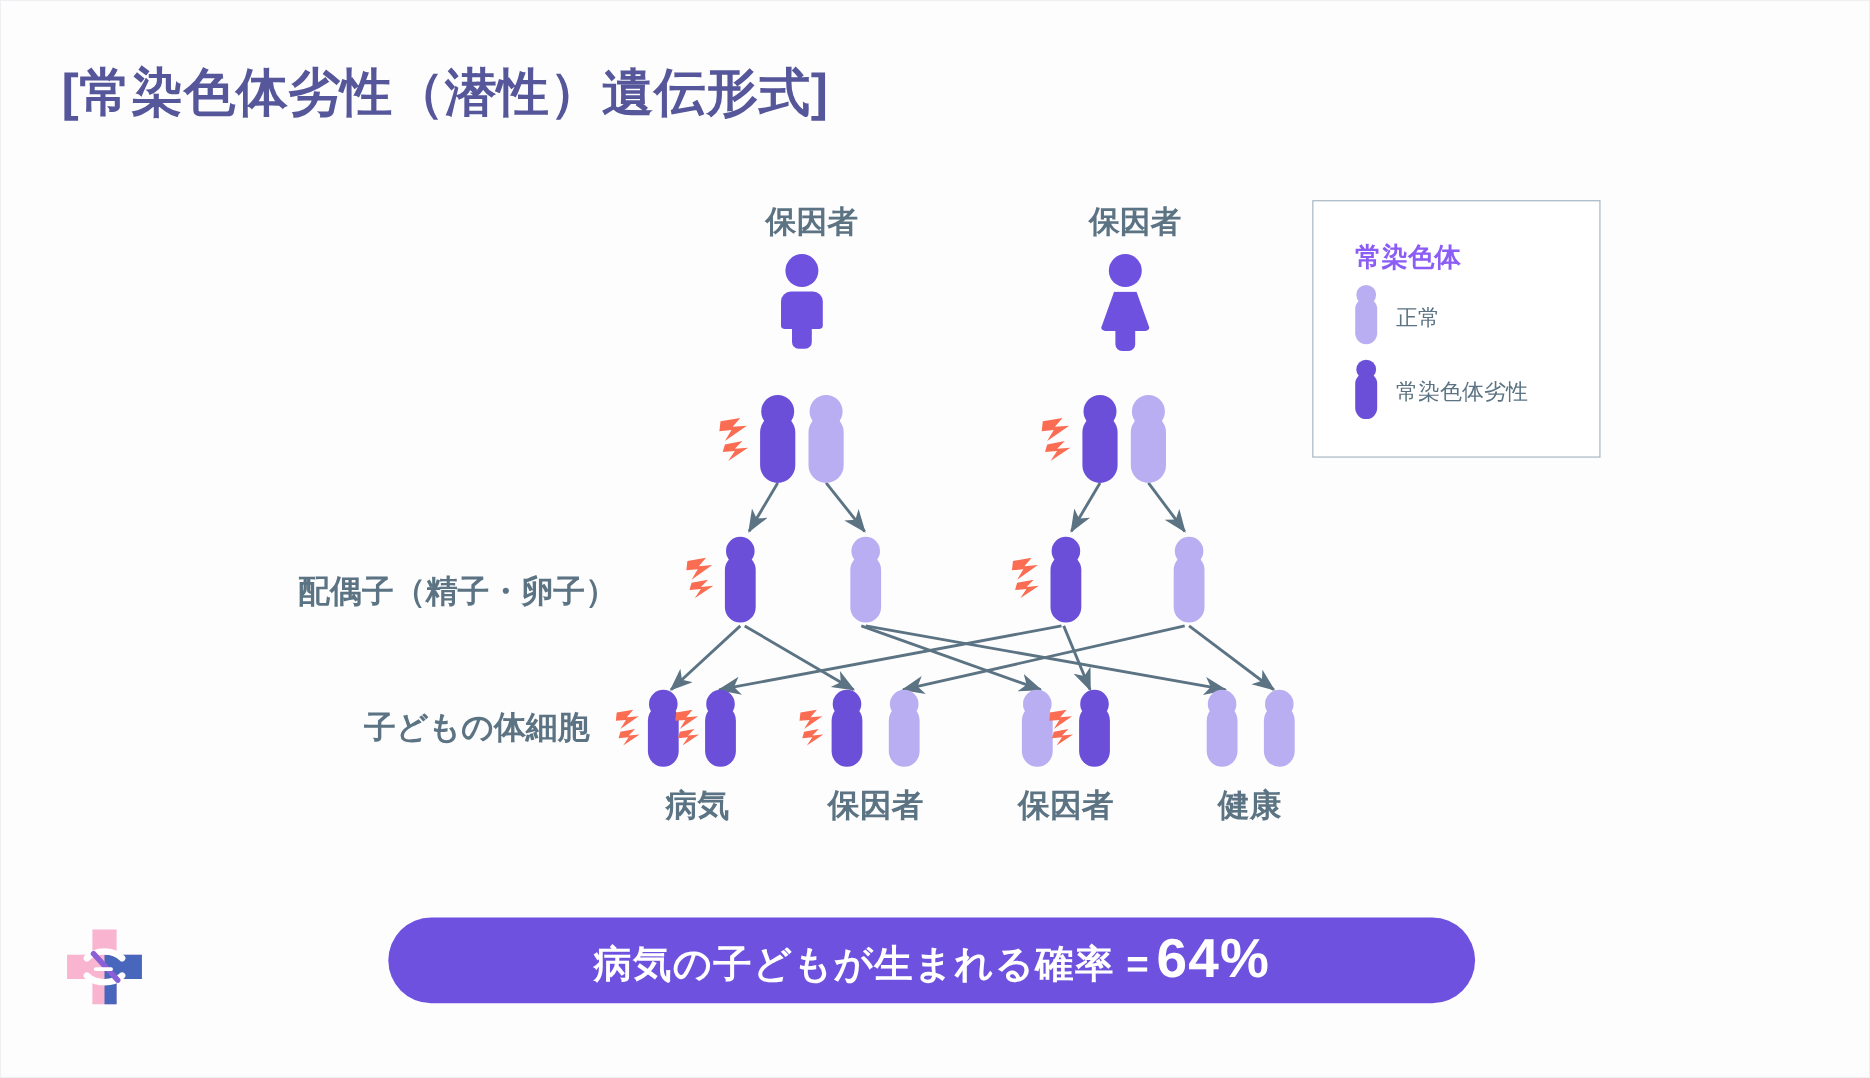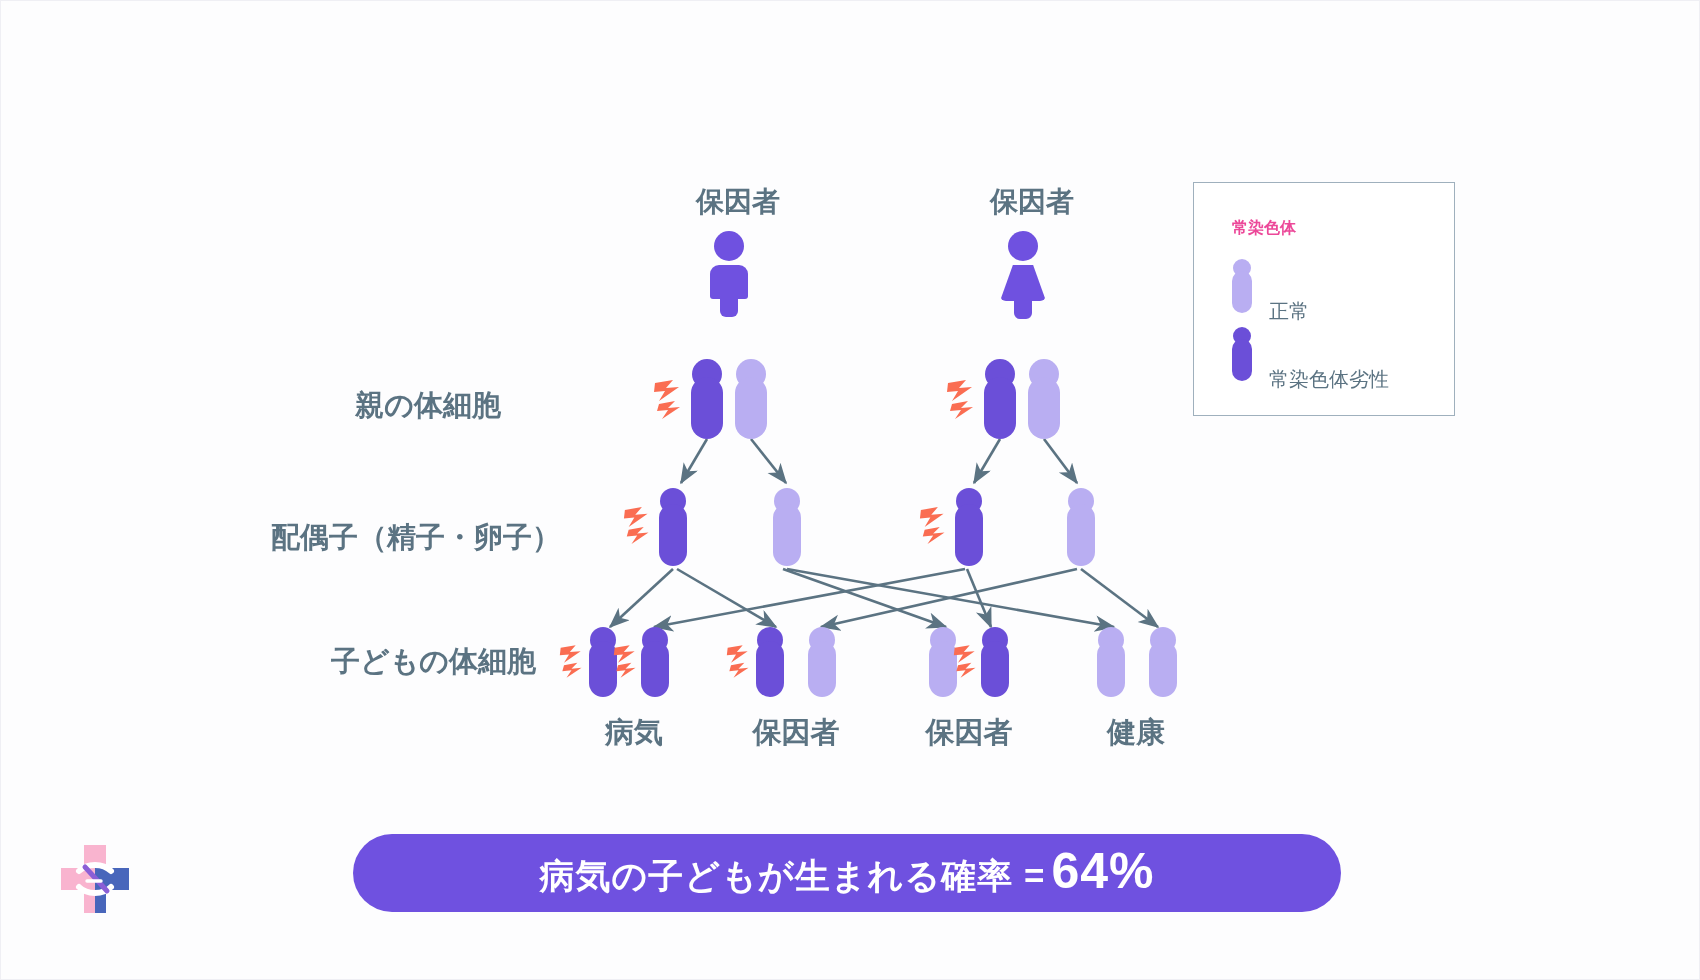--- a/index.html
+++ b/index.html
@@ -76,25 +76,25 @@
   }
   .bolt{position:absolute;pointer-events:none;}
 
   
   #legend{
     position:absolute;left:1192px;top:181px;width:262px;height:234px;
     border:1px solid #9fb0bd;background:#ffffff;box-sizing:border-box;
   }
   #legend-title{
     position:absolute;left:38px;top:35px;
-    font-size:16px;font-weight:bold;color:#ec4899;white-space:nowrap;font-family:Liberation Mono, monospace;
+    font-size:24px;font-weight:bold;color:#8b5cf6;white-space:nowrap;font-family:Liberation Mono, monospace;
   }
   .legend-row{position:absolute;left:38px;}
   .legend-text{
-    position:absolute;left:75px;font-size:20px;color:#5b7382;white-space:nowrap;margin-top:23px;
+    position:absolute;left:75px;font-size:20px;color:#5b7382;white-space:nowrap;
   }
 
   
   #banner{
     position:absolute;left:352px;top:833px;width:988px;height:78px;
     background:#6f51e0;border-radius:39px;
     display:flex;align-items:center;justify-content:center;
     box-sizing:border-box;
   }
   #banner-text{
@@ -111,22 +111,22 @@
     font-size:30px;font-weight:bold;color:#555d66;line-height:1.22;
     white-space:nowrap;
   }
   svg.arrows{position:absolute;left:0;top:0;width:1700px;height:980px;pointer-events:none;}
 </style>
 </head>
 <body>
 
 <div id="stage">
 
-
-  <div class="row-label" id="lbl-parent">親の体細胞</div>
+  <div id="title">[常染色体劣性（潜性）遺伝形式]</div>
+
   <div class="row-label" id="lbl-gamete">配偶子（精子・卵子）</div>
   <div class="row-label" id="lbl-child">子どもの体細胞</div>
 
   <svg class="arrows" viewBox="0 0 1700 980">
     <defs>
       <marker id="ah" markerWidth="9" markerHeight="9" refX="7.4" refY="3.2" orient="auto">
         <path d="M0,0 L8,3.2 L0,6.4 L2.2,3.2 z" fill="#5b7382"></path>
       </marker>
     </defs>
     <g stroke="#5b7382" stroke-width="2.6" fill="none" marker-end="url(#ah)">

